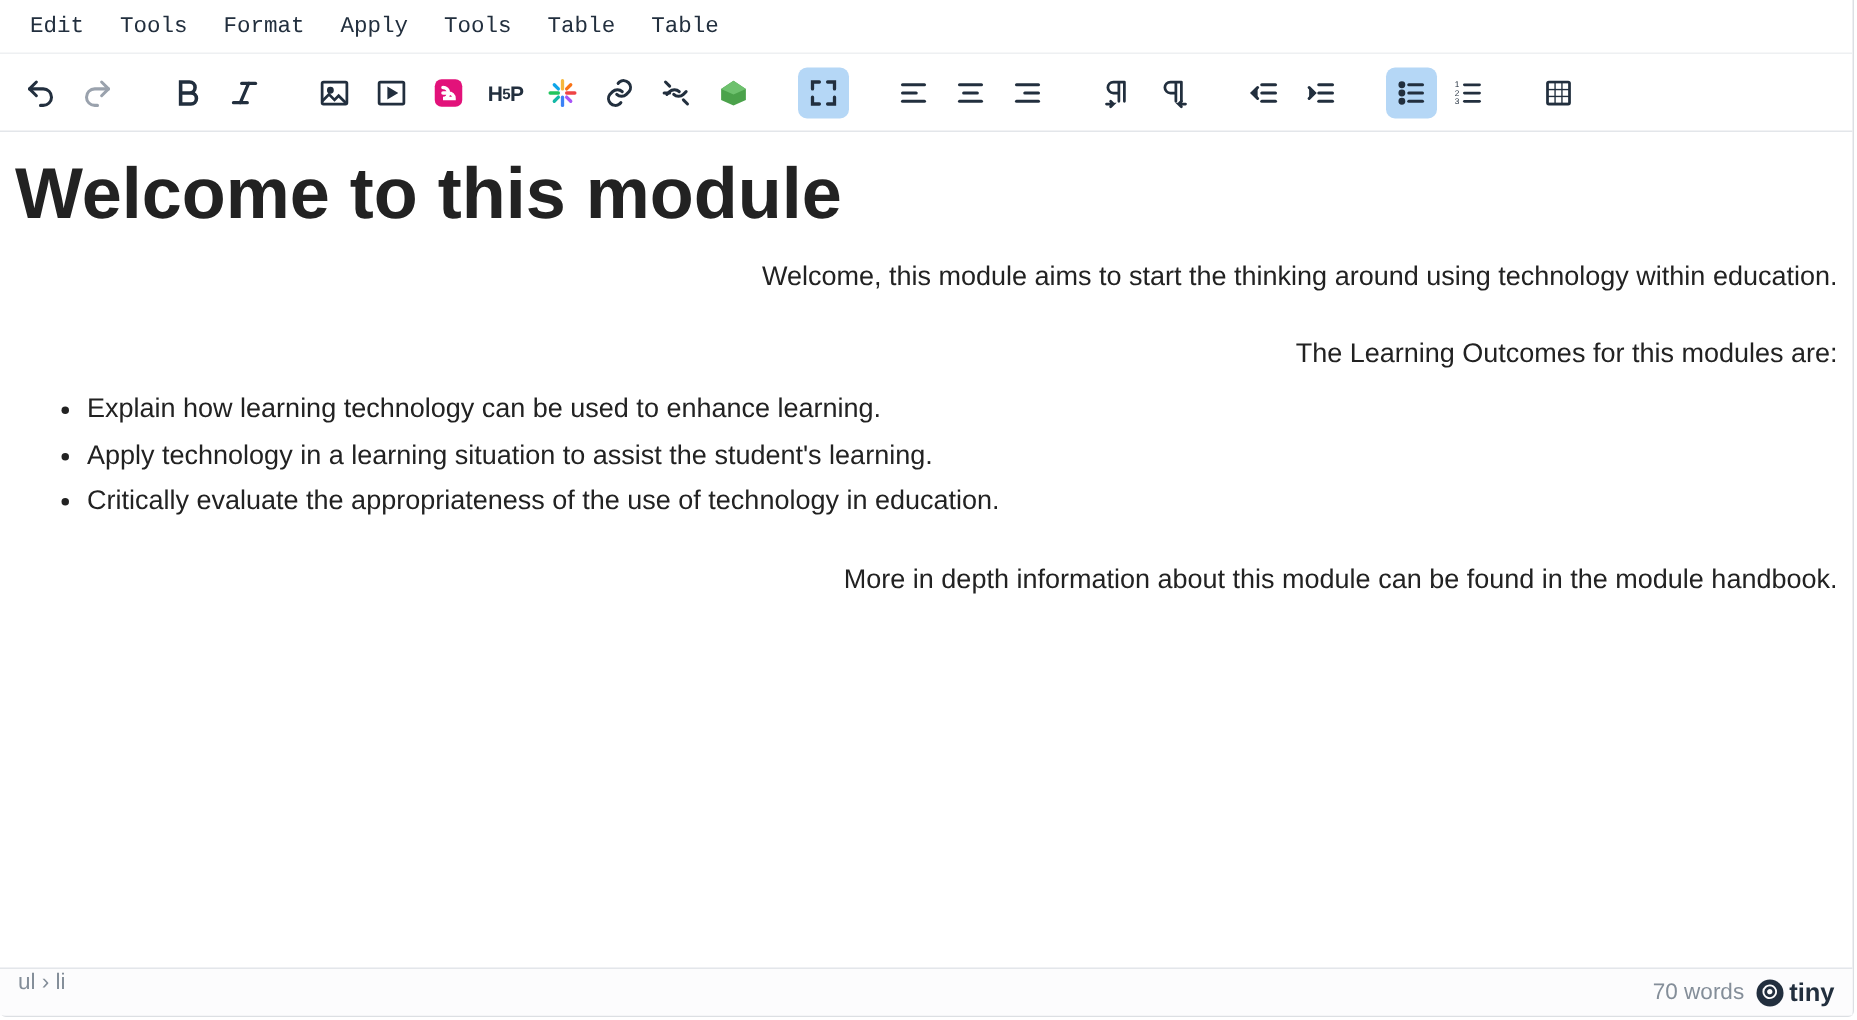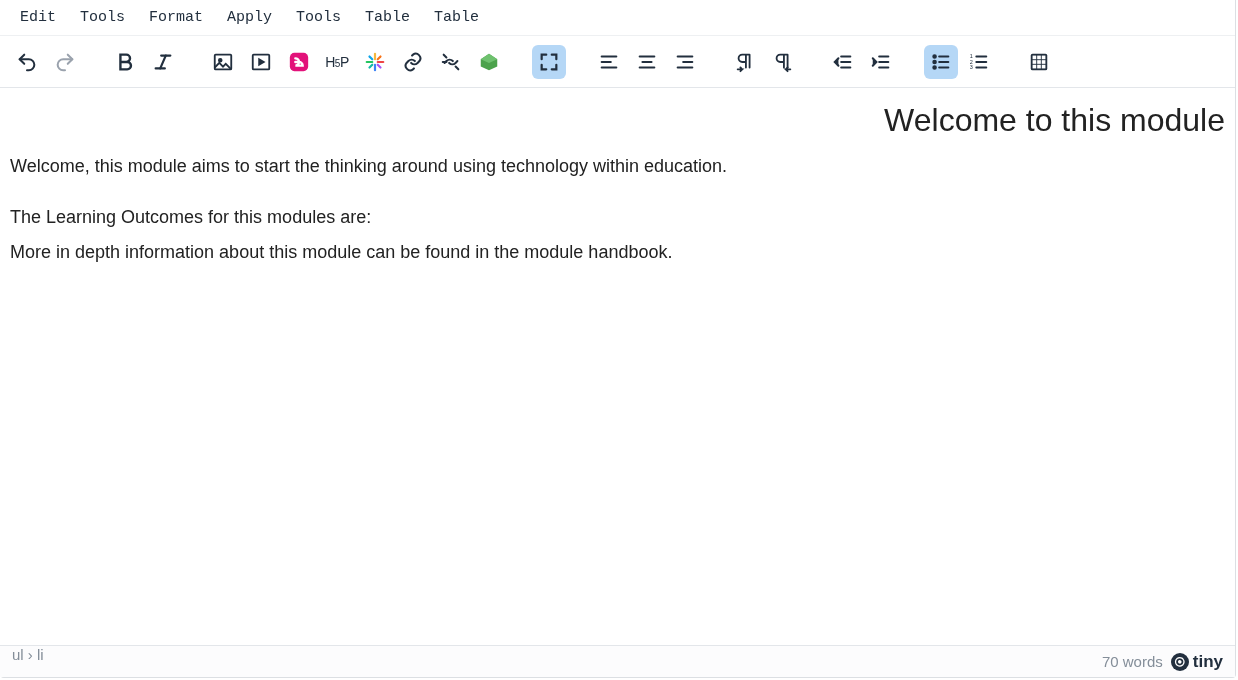--- a/index.html
+++ b/index.html
@@ -67,27 +67,26 @@
 
   
   .editor-body {
     flex: 1;
     padding: 14px 10px 10px 10px;
     overflow: auto;
     font-size: 18px;
     color: #222;
   }
   .editor-body h1 {
-    font-size: 32px;
-    font-weight: 400;
+    font-size: 48px;
+    font-weight: 700;
     margin-bottom: 14px;
     color: #222;
-    text-align: right;
-  }
-  .editor-body p { margin: 0 0 24px 0; line-height: 1.5; }
+  }
+  .editor-body p { margin: 0 0 24px 0; line-height: 1.5; text-align: right; }
   .editor-body p.tight { margin-bottom: 8px; }
   .editor-body ul {
     margin: 0 0 24px 0;
     padding-left: 48px;
     line-height: 1.7;
   }
 
   
   .statusbar {
     display: flex;
@@ -166,21 +165,21 @@
           <rect x="3" y="4" width="18" height="16" rx="1"></rect>
           <path d="M10 9v6l5-3z" fill="#222f3e"></path>
         </svg>
     </div>
     <div class="tbtn">
       <svg viewBox="0 0 24 24">
           <rect x="2" y="2" width="20" height="20" rx="5" fill="#e2127a"></rect>
           <path d="M8 8a4 4 0 1 1 0 8h8a4 4 0 0 0-4-4H8" fill="none" stroke="#fff" stroke-width="2.6" stroke-linecap="round"></path>
         </svg>
     </div>
-    <div class="tbtn" style="font-weight:400;font-size:14px;letter-spacing:-0.5px;">
+    <div class="tbtn" style="font-weight:700;font-size:14px;letter-spacing:-0.5px;">
       <span>H<span style="font-size:10px;vertical-align:middle;">5</span>P</span>
     </div>
     <div class="tbtn">
       <svg viewBox="0 0 24 24" fill="none" stroke-width="2.4" stroke-linecap="round">
           <line x1="12" y1="3" x2="12" y2="9" stroke="#f6b73c"></line>
           <line x1="12" y1="15" x2="12" y2="21" stroke="#3b82f6"></line>
           <line x1="3" y1="12" x2="9" y2="12" stroke="#22c55e"></line>
           <line x1="15" y1="12" x2="21" y2="12" stroke="#ef4444"></line>
           <line x1="6" y1="6" x2="9" y2="9" stroke="#0ea5e9"></line>
           <line x1="15" y1="15" x2="18" y2="18" stroke="#a855f7"></line>
@@ -318,20 +317,25 @@
           <rect x="15" y="15" width="4" height="4" fill="#fff"></rect>
         </svg>
     </div>
 
   </div>
 
   <div class="editor-body">
     <h1>Welcome to this module</h1>
     <p>Welcome, this module aims to start the thinking around using technology within education.</p>
     <p class="tight">The Learning Outcomes for this modules are:</p>
+    <ul>
+      <li>Explain how learning technology can be used to enhance learning.</li>
+      <li>Apply technology in a learning situation to assist the student's learning.</li>
+      <li>Critically evaluate the appropriateness of the use of technology in education.</li>
+    </ul>
     <p>More in depth information about this module can be found in the module handbook.</p>
   </div>
 
   <div class="statusbar">
     <div>ul › li</div>
     <div class="status-right">
       <div>70 words</div>
       <div class="tiny-logo">
         <span class="tiny-glyph">⦿</span>
         <span>tiny</span>

